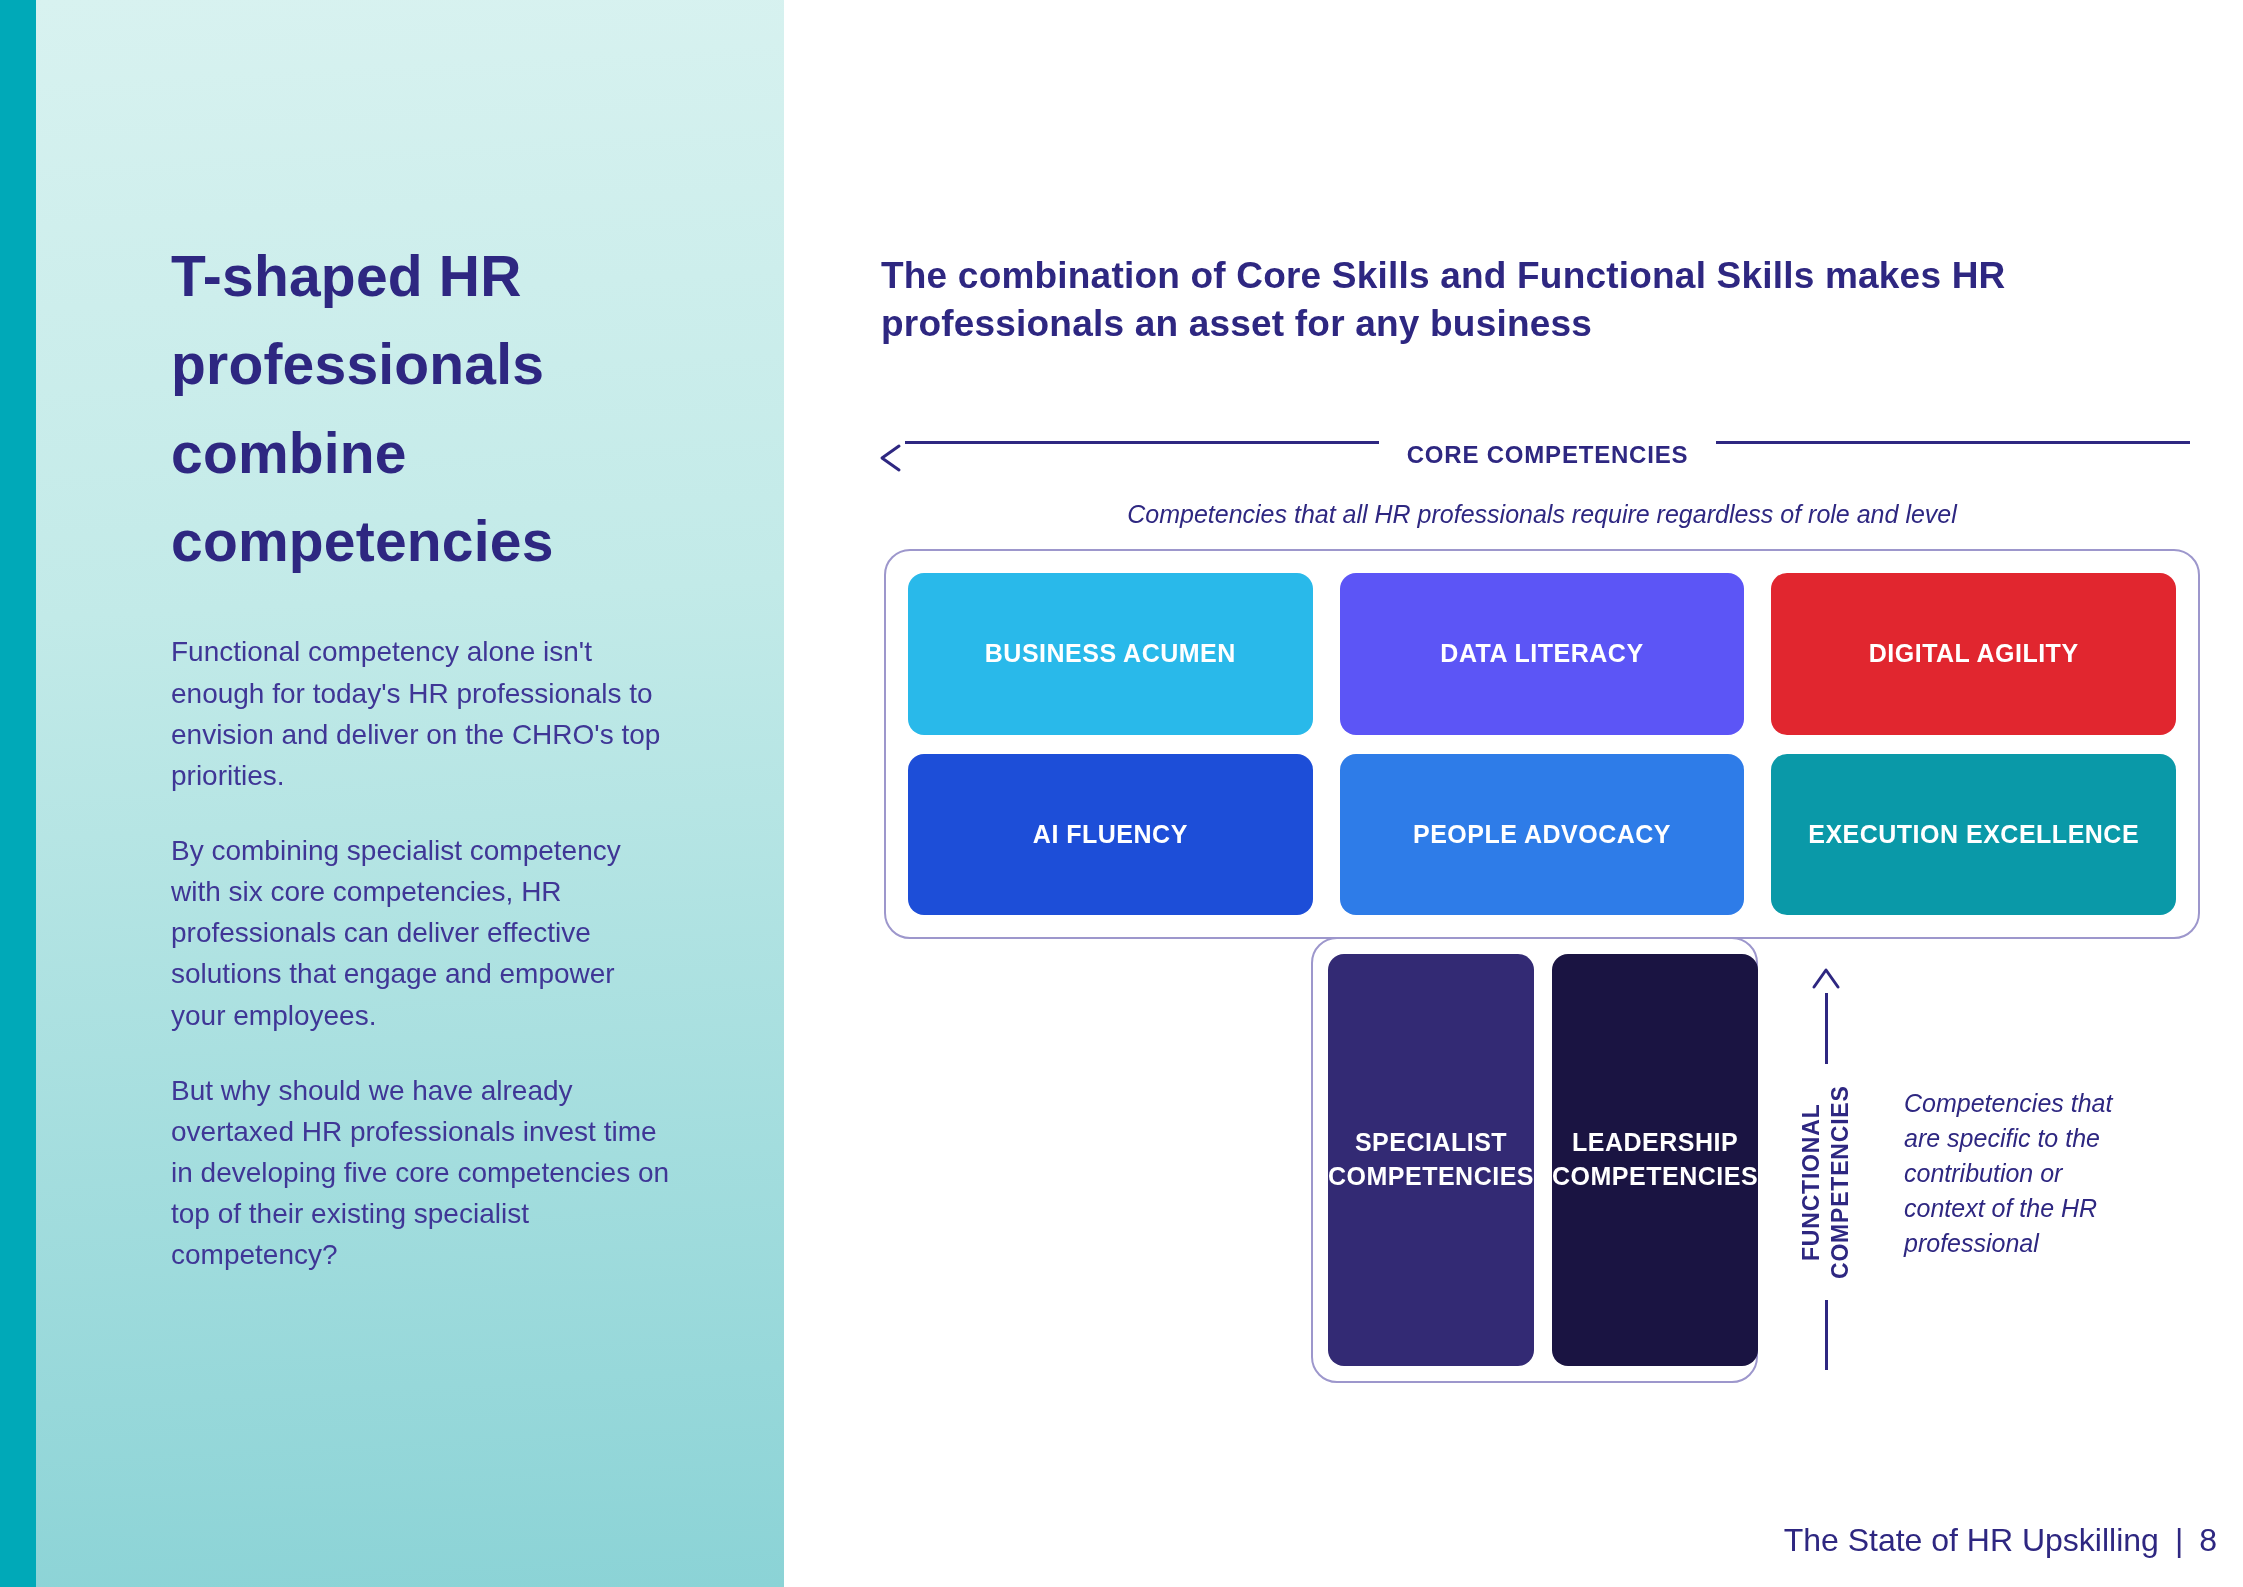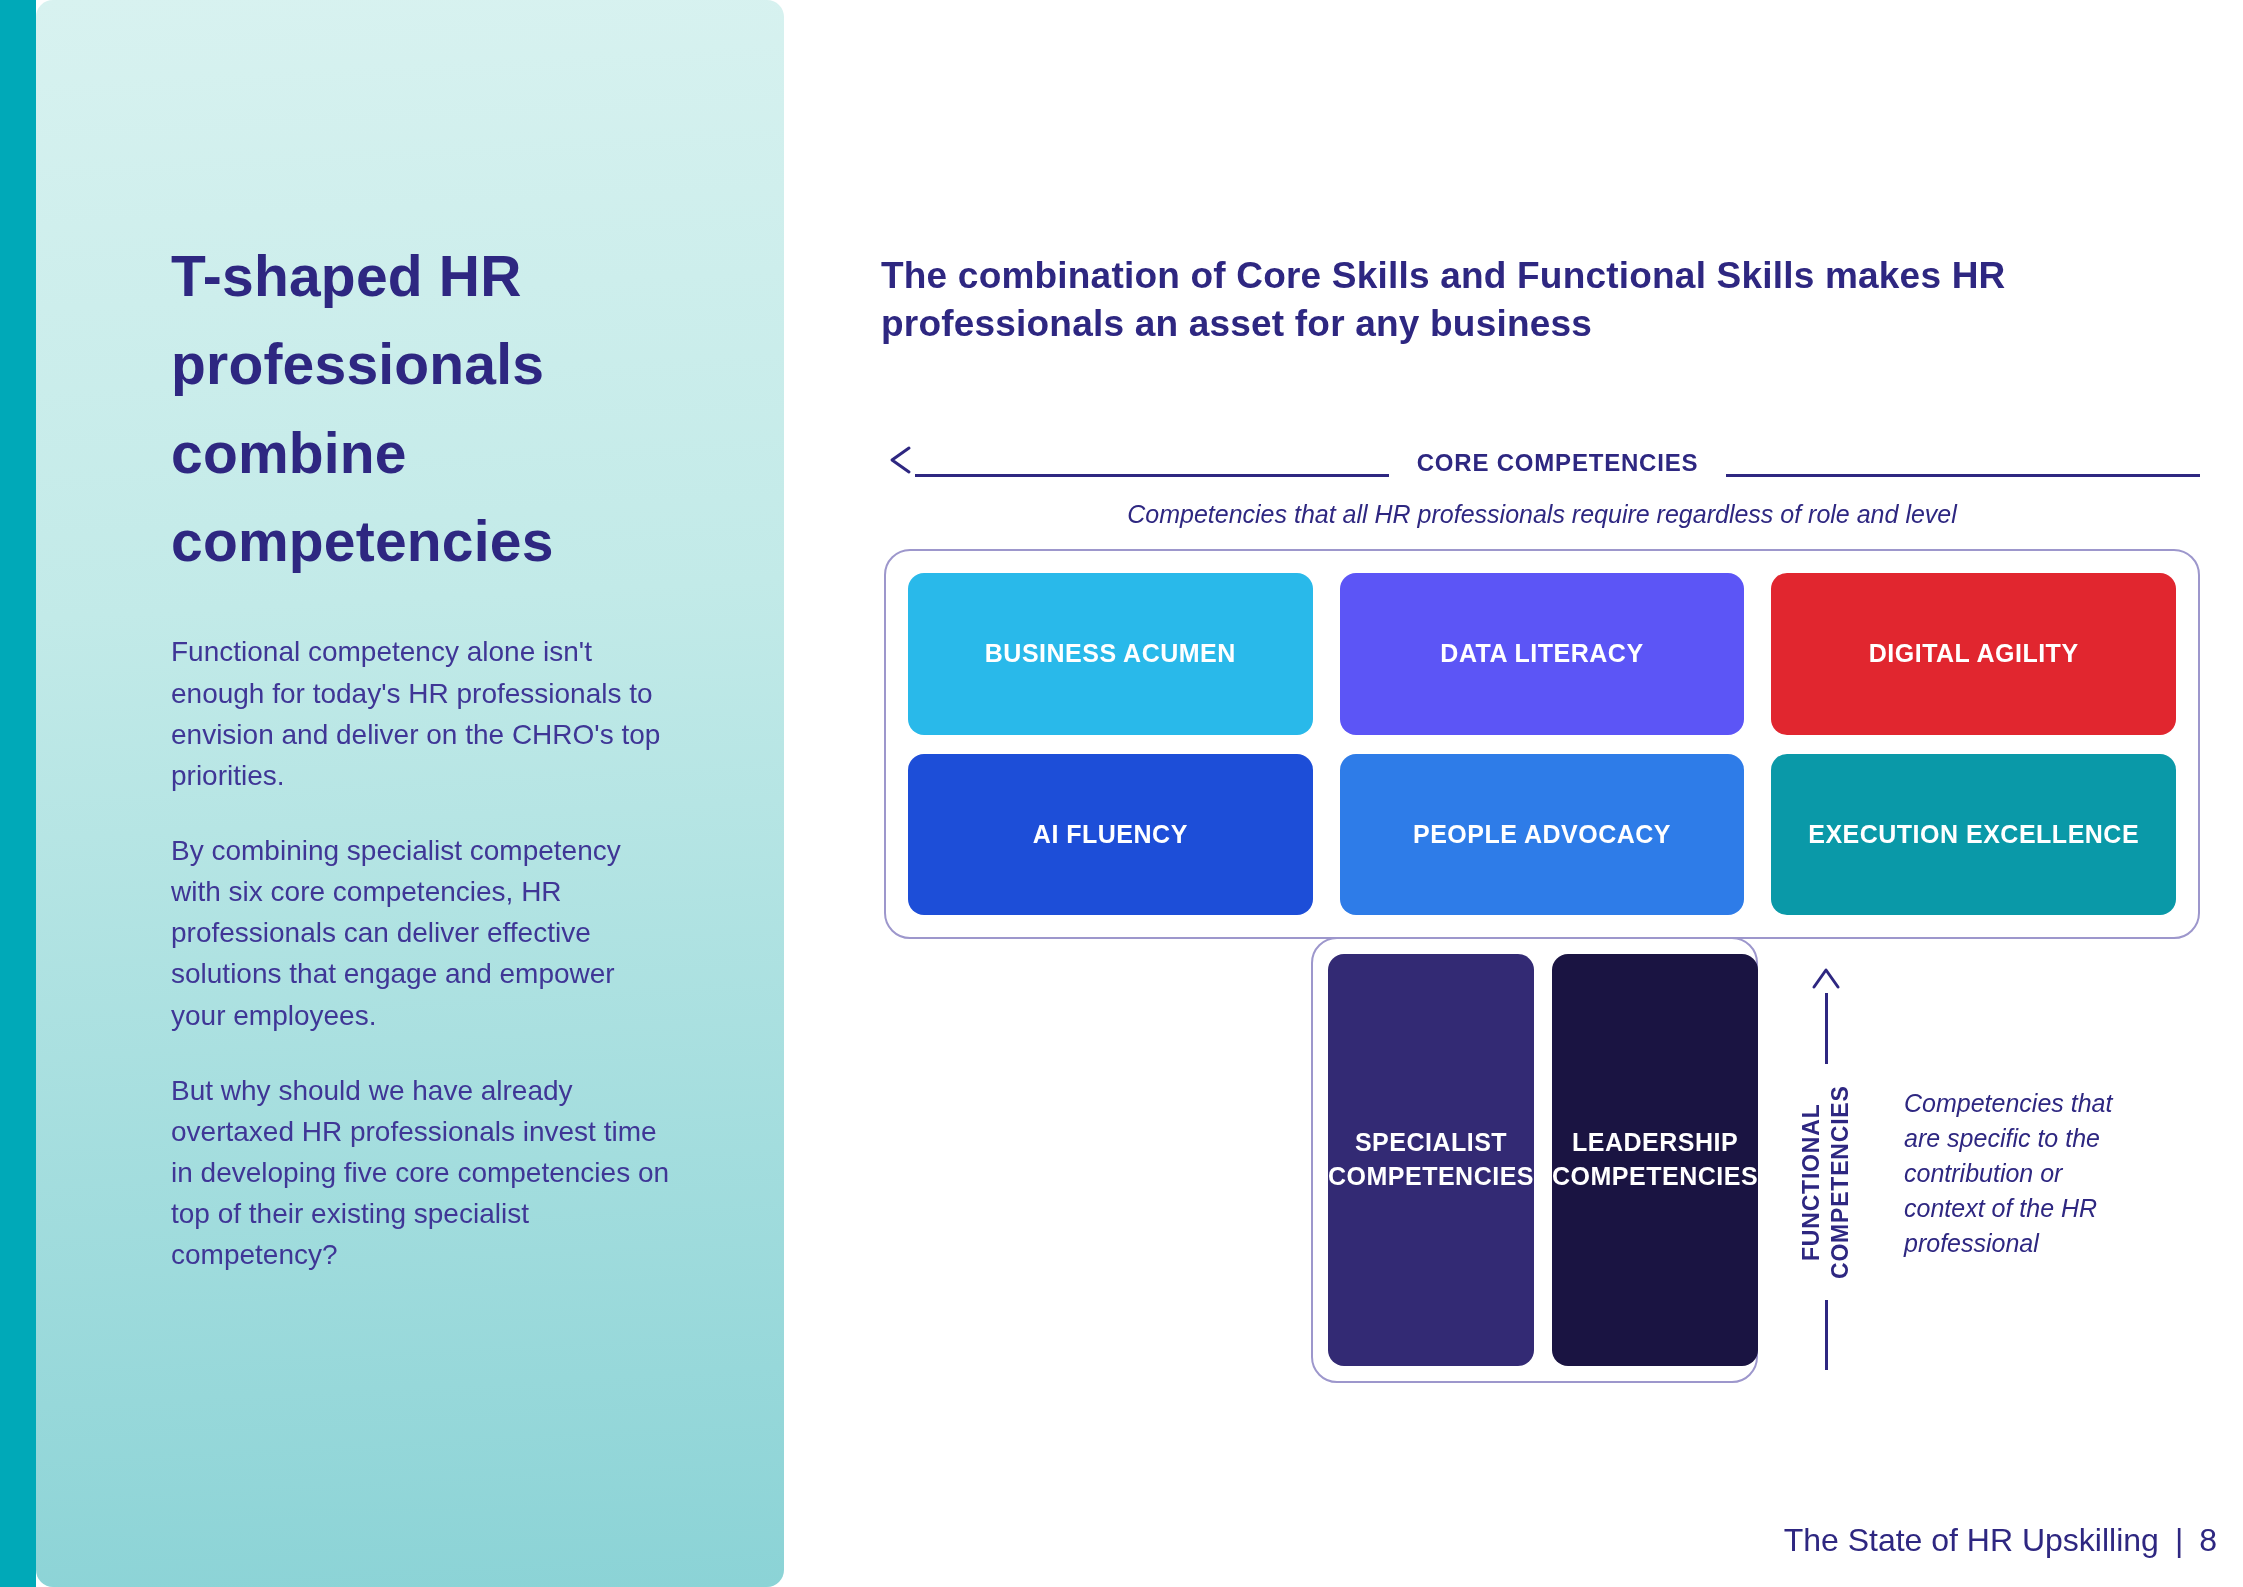--- a/index.html
+++ b/index.html
@@ -21,21 +21,20 @@
   .strip {
     position: absolute; left: 0; top: 0; width: 36px; height: 1587px;
     background: var(--strip, #00a9b8);
   }
 
   
   .sidebar {
     position: absolute; left: 36px; top: 0; width: 748px; height: 1587px;
     background: linear-gradient(177deg, #d8f2f0 0%, #c2eae8 38%, #8bd3d6 100%);
     padding: 232px 110px 0 135px;
-    border-radius: 17px;
   }
   .sidebar h1 {
     color: var(--ink, #2e2781);
     font-size: 57px;
     line-height: 1.55;
     font-weight: 700;
     max-width: 480px;
     margin-bottom: 46px;
     letter-spacing: 0.2px;
   }
@@ -53,22 +52,22 @@
   .main-title {
     position: absolute; left: 97px; top: 252px;
     max-width: 1150px;
     color: var(--ink, #2e2781);
     font-size: 37px; font-weight: 700; line-height: 1.3;
     letter-spacing: 0.2px;
   }
 
   
   .h-arrow {
-    position: absolute; left: 100px; top: 441px; width: 1316px; height: 36px;
-    display: flex; align-items: flex-end;
+    position: absolute; left: 90px; top: 441px; width: 1316px; height: 36px;
+    display: flex; align-items: flex-start;
   }
   .h-arrow .hline { flex: 1; height: 3px; background: var(--ink, #2e2781); }
   .h-arrow svg { margin-right: -5px; flex: 0 0 auto; }
   .arrow-path { stroke: var(--ink, #2e2781); }
   .h-label {
     padding: 0 28px;
     color: var(--ink, #2e2781);
     font-size: 24px; font-weight: 700; letter-spacing: 0.8px;
     white-space: nowrap;
   }

